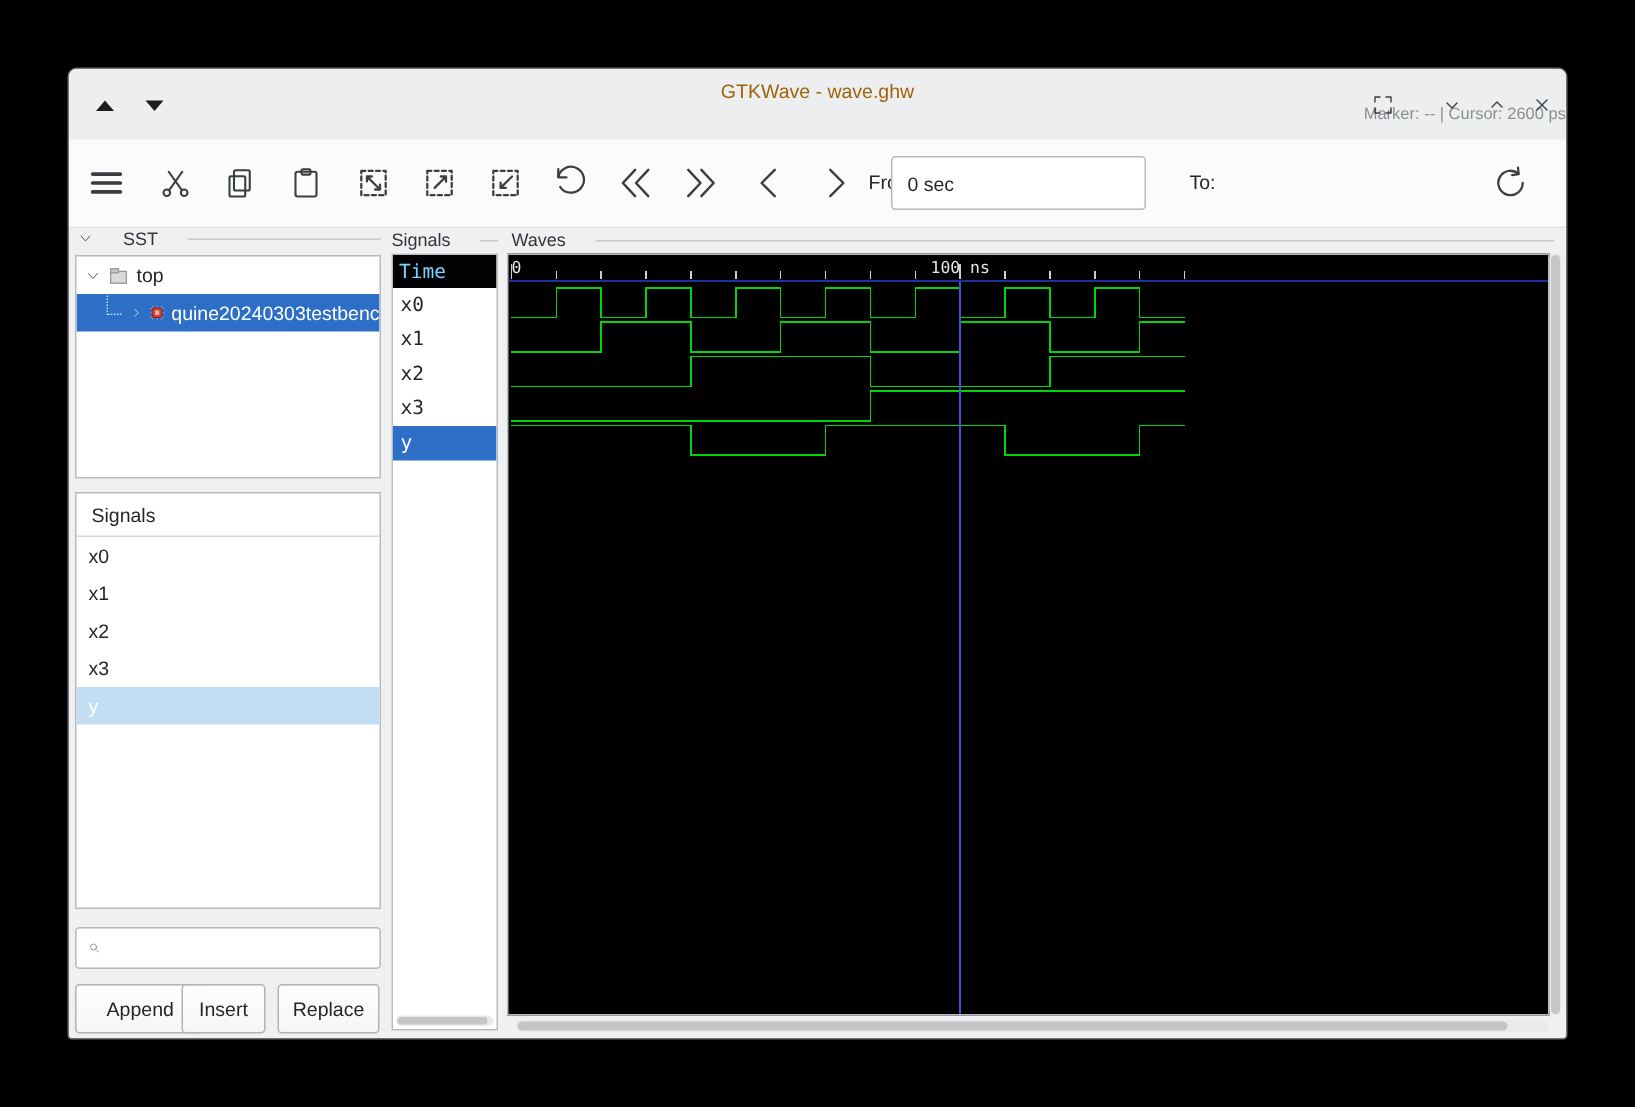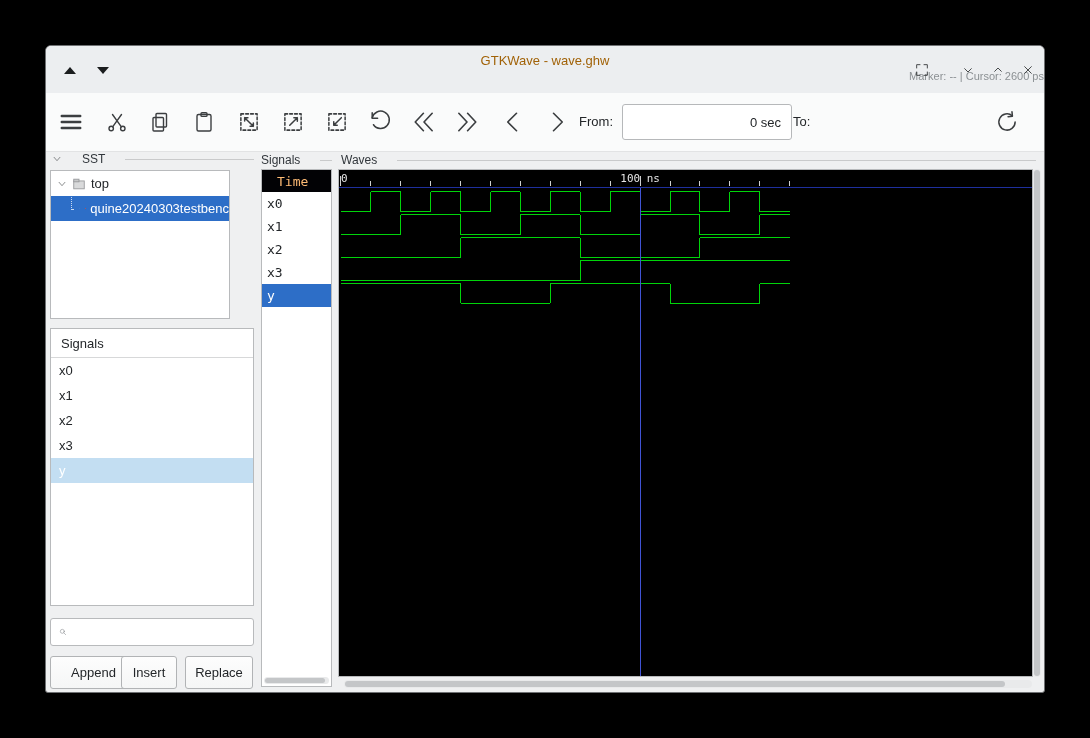--- a/index.html
+++ b/index.html
@@ -27,21 +27,21 @@
   .sec{position:absolute;display:flex;align-items:center;gap:20px;font-size:12px;color:#31363b;}
   .sec::after{content:"";flex:1;height:1px;background:#c9cacb;}
   
   .panel{position:absolute;background:#fff;border:1px solid #b8babc;box-sizing:border-box;overflow:hidden;}
   .trow{display:flex;align-items:center;font-size:13px;height:25px;white-space:nowrap;overflow:hidden;}
   .sel-strong{background:#2d6ec7;color:#fff;text-align:right;}
   .sel-light{background:#c3def2;color:#fff;}
   .list-row{display:flex;align-items:center;height:25px;padding-left:8px;font-size:13px;}
   .mono{font-family:"DejaVu Sans Mono",monospace;}
   .nrow{display:flex;align-items:center;height:23px;padding-left:5px;font-size:13px;}
-  .time-head{display:flex;align-items:center;height:22px;padding-left:15px;font-size:13px;background:#020205;color:#fdba74;}
+  .time-head{display:flex;align-items:center;height:22px;padding-left:4px;font-size:13px;background:#020205;color:#7dd3fc;}
   .treeline{width:10px;height:12px;border-left:1px dotted rgba(255,255,255,.75);border-bottom:1px dotted rgba(255,255,255,.75);margin:-10px 2px 0 6px;}
   
   .search{position:absolute;left:4px;top:572px;width:204px;height:28px;background:#fff;border:1px solid #b8babc;border-radius:3px;
           box-sizing:border-box;display:flex;align-items:center;padding-left:8px;gap:6px;}
   .search input{border:none;outline:none;flex:1;font-size:13px;background:transparent;font-family:"Liberation Sans",sans-serif;}
   
   .btn{position:absolute;top:610px;height:33px;background:linear-gradient(#fdfdfd,#f5f6f6);border:1px solid #b1b3b5;
        border-radius:3px;font-size:13px;color:#232629;display:flex;align-items:center;justify-content:center;box-sizing:border-box;}
   
   .wave-canvas{position:absolute;left:292px;top:123px;width:695px;height:508px;background:#000;border:1px solid #b8babc;box-sizing:border-box;}
@@ -149,38 +149,38 @@
       <svg class="i" width="28" height="28" viewBox="0 0 24 24">
           <path d="M15 4.5L7.5 12l7.5 7.5"></path>
         </svg>
     </span>
     <span class="ticon" style="left:497px;">
       <svg class="i" width="28" height="28" viewBox="0 0 24 24">
           <path d="M9 4.5l7.5 7.5L9 19.5"></path>
         </svg>
     </span>
     <span class="range-label" style="left:520px;width:47px;text-align:right;">From:</span>
-    <input class="range-input" style="left: 576px; width: 170px; text-align: right;" value="0 sec">
+    <input class="range-input" style="left: 548px; width: 170px;" value="0 sec">
     <span class="range-label" style="left:747px;width:20px;">To:</span>
     <span class="ticon" style="left:947px;">
       <svg class="i" width="26" height="26" viewBox="0 0 24 24">
           <path d="M19.5 12a7.5 7.5 0 1 1-2.6-5.7"></path>
           <polyline points="16.6,2.6 17,6.6 13,7.1"></polyline>
         </svg>
     </span>
   </div>
 
   <div class="sec" style="left:6px;top:106px;width:202px;">
     <svg class="i" width="10" height="10" viewBox="0 0 24 24">
         <path d="M5 8l7 8 7-8"></path>
       </svg>
     <span>SST</span>
   </div>
 
-  <div class="panel" style="left:4px;top:124px;width:180px;height:149px;">
+  <div class="panel" style="left:4px;top:124px;width:204px;height:149px;">
     <div class="trow" style="padding-left:6px;gap:5px;">
       <svg class="i" width="10" height="10" viewBox="0 0 24 24">
           <path d="M5 8l7 8 7-8"></path>
         </svg>
       <svg width="14" height="14" viewBox="0 0 16 16">
           <rect x="2" y="4.5" width="12" height="9" fill="#d9dadb" stroke="#97999b"></rect>
           <rect x="2" y="2.5" width="6" height="3" fill="#c7c8c9" stroke="#97999b"></rect>
         </svg>
       <span>top</span>
     </div>

